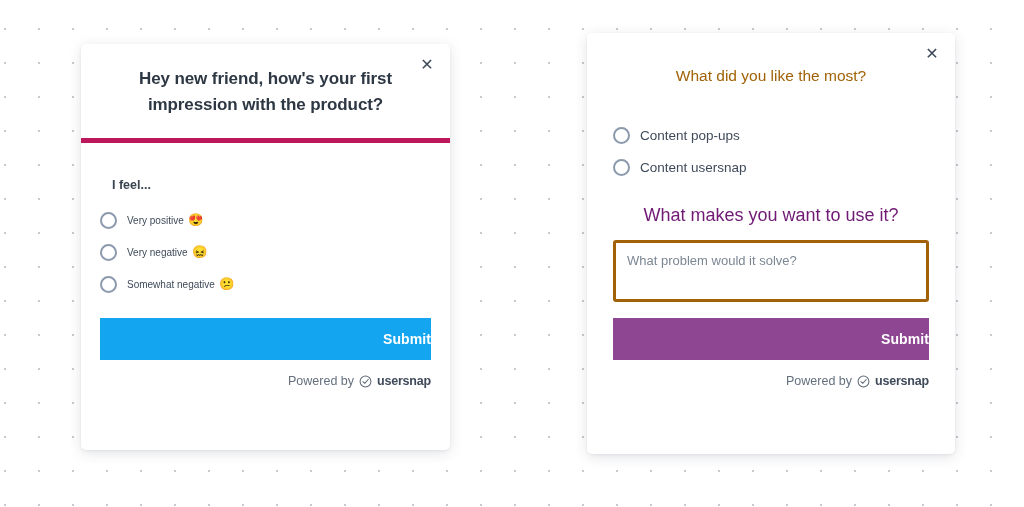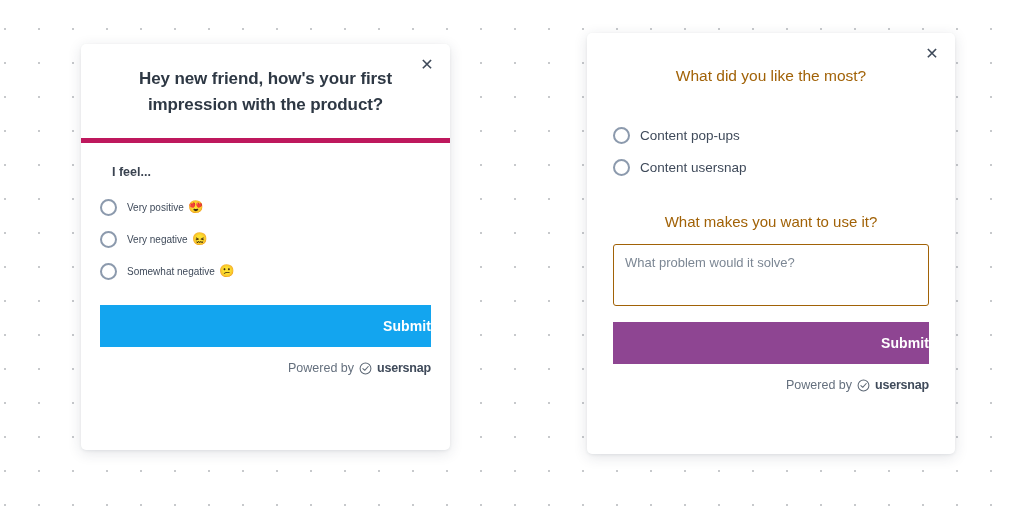--- a/index.html
+++ b/index.html
@@ -72,21 +72,21 @@
   }
 
   .panel-body {
     padding: 0 19px;
   }
 
   .field-label {
     font-size: 12.5px;
     font-weight: bold;
     color: #3a4350;
-    margin: 22px 0 12px 0;
+    margin: 35px 0 12px 0;
     padding-left: 12px;
   }
 
   .radio-list {
     margin: 0;
     padding: 0;
     list-style: none;
   }
   .radio-row {
     display: flex;
@@ -158,32 +158,32 @@
     font-size: 15.5px;
     font-weight: normal;
     color: #a16207;
     text-align: center;
   }
   #panel-two .radio-list { margin-top: 34px; }
   #panel-two .radio-row { height: 32px; }
   #panel-two .radio-label { font-size: 13.5px; }
 
   .subtitle {
-    margin: 30px 0 14px 0;
-    font-size: 15px;
+    margin: 22px 0 14px 0;
+    font-size: 18px;
     font-weight: normal;
-    color: #a16207;
+    color: #701a75;
     text-align: center;
   }
 
   .text-area {
     width: 100%;
     height: 62px;
     box-sizing: border-box;
-    border: 1px solid #a16207;
+    border: 3px solid #a16207;
     border-radius: 3px;
     padding: 10px 11px;
     font-size: 13px;
     color: #3f4a5a;
     font-family: "Liberation Sans", sans-serif;
     resize: none;
     outline: none;
     background: #ffffff;
   }
   .text-area::placeholder { color: #7c8794; }

